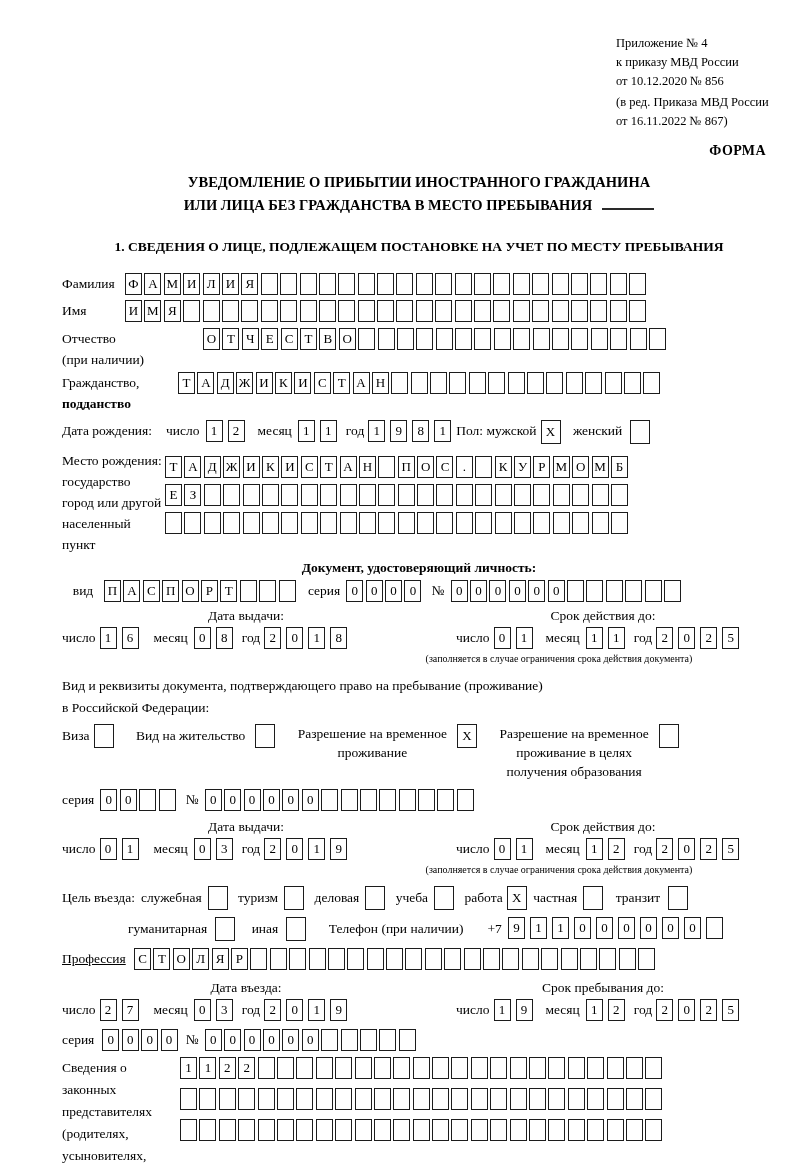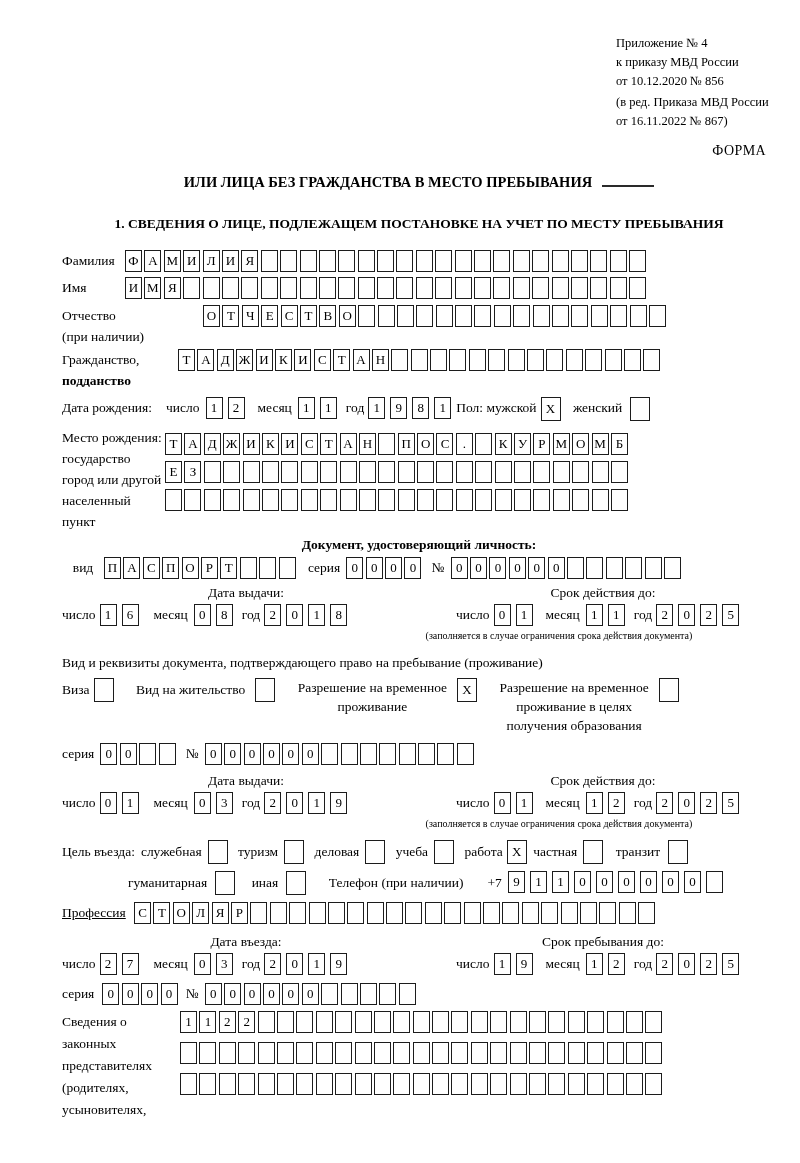--- a/index.html
+++ b/index.html
@@ -2,21 +2,21 @@
 <html><head>
 <meta charset="utf-8">
 <style>
   * { box-sizing: border-box; margin: 0; padding: 0; }
   html,body { width: 800px; height: 1163px; background: #ffffff; color: #000;
     font-family: "Liberation Serif", "DejaVu Serif", serif; font-size: 13.5px; overflow: hidden; }
   .page { padding: 34px 24px 10px 62px; width: 800px; height: 1163px; }
 
   .appendix { margin-left: 554px; font-size: 12.5px; line-height: 1.5; }
   .appendix .gap { margin-top: 3px; }
-  .forma { text-align: right; font-weight: normal; font-size: 14px; margin: 12px 10px 0 0; letter-spacing: .4px; }
+  .forma { text-align: right; font-weight: bold; font-size: 14px; margin: 12px 10px 0 0; letter-spacing: .4px; }
 
   .title { text-align: center; font-weight: bold; font-size: 14.5px; line-height: 1.6; margin-top: 12px; }
   .title-underline { display: inline-block; width: 52px; border-bottom: 2.2px solid #2a2a2a; margin-left: 10px; }
 
   .sec-heading { text-align: center; font-weight: bold; font-size: 13.5px; margin-top: 22px; }
 
   .row { display: flex; align-items: flex-start; margin-top: 5px; }
   .lbl { flex: none; line-height: 22px; }
   .lbl2 { flex: none; line-height: 20px; }
   .cells { display: flex; flex-wrap: nowrap; }
@@ -66,20 +66,21 @@
     <div>Приложение № 4</div>
     <div>к приказу МВД России</div>
     <div>от 10.12.2020 № 856</div>
     <div class="gap">(в ред. Приказа МВД России</div>
     <div>от 16.11.2022 № 867)</div>
   </div>
 
   <div class="forma">ФОРМА</div>
 
   <div class="title">
+    <div>УВЕДОМЛЕНИЕ О ПРИБЫТИИ ИНОСТРАННОГО ГРАЖДАНИНА</div>
     <div><span>ИЛИ ЛИЦА БЕЗ ГРАЖДАНСТВА В МЕСТО ПРЕБЫВАНИЯ</span><span class="title-underline"></span></div>
   </div>
 
   <div class="sec-heading">1. СВЕДЕНИЯ О ЛИЦЕ, ПОДЛЕЖАЩЕМ ПОСТАНОВКЕ НА УЧЕТ ПО МЕСТУ ПРЕБЫВАНИЯ</div>
 
   <div class="row" style="margin-top:18px;">
     <span class="lbl w-surname">Фамилия</span>
     <span class="cells">
         <span class="box">Ф</span>
         <span class="box">А</span>
@@ -412,20 +413,21 @@
             <span class="box">2</span>
             <span class="box">5</span>
           </span>
       </div>
     </div>
   </div>
   <div class="note-right">(заполняется в случае ограничения срока действия документа)</div>
 
   <div class="intro">
     <div>Вид и реквизиты документа, подтверждающего право на пребывание (проживание)</div>
+    <div>в Российской Федерации:</div>
   </div>
 
   <div class="permits">
     <span class="permit-item">
       <span class="permit-label mr4">Виза</span>
       <span class="cells cb">
           <span class="box"></span>
         </span>
     </span>
     <span class="permit-item ml20">

